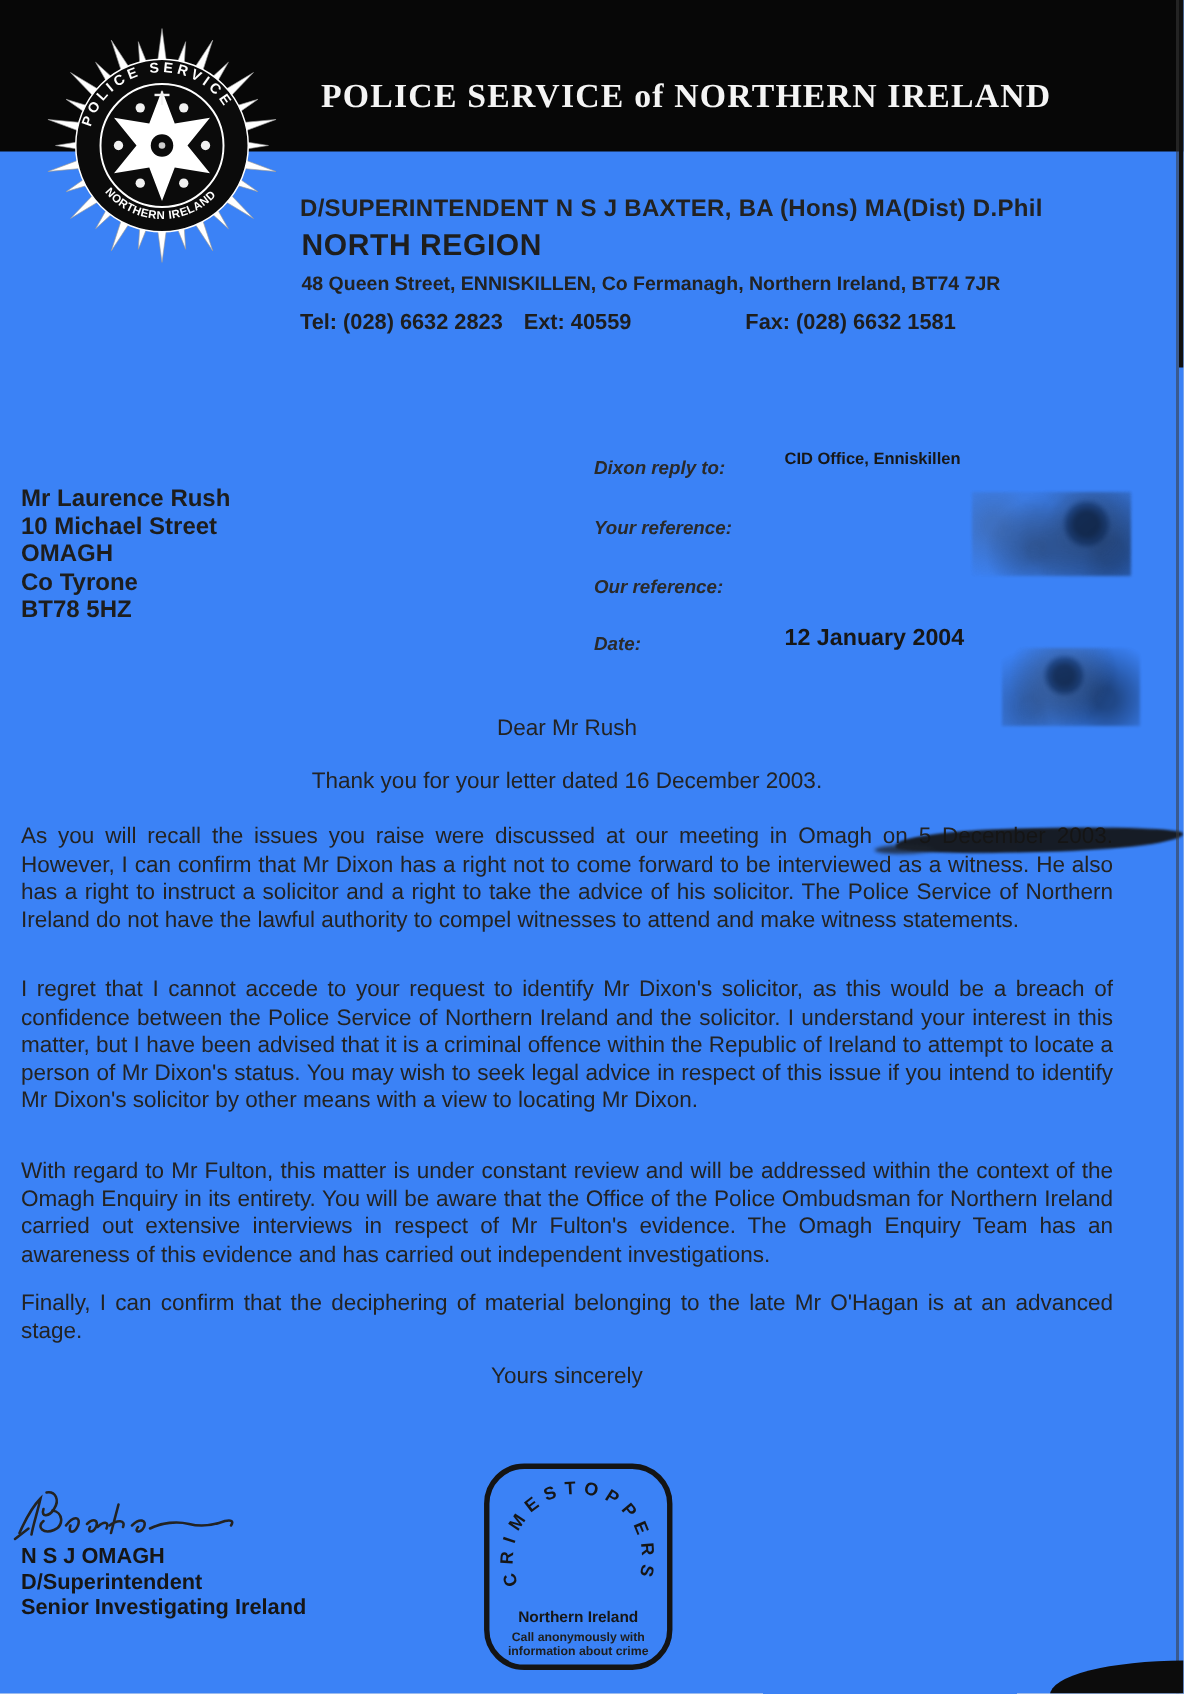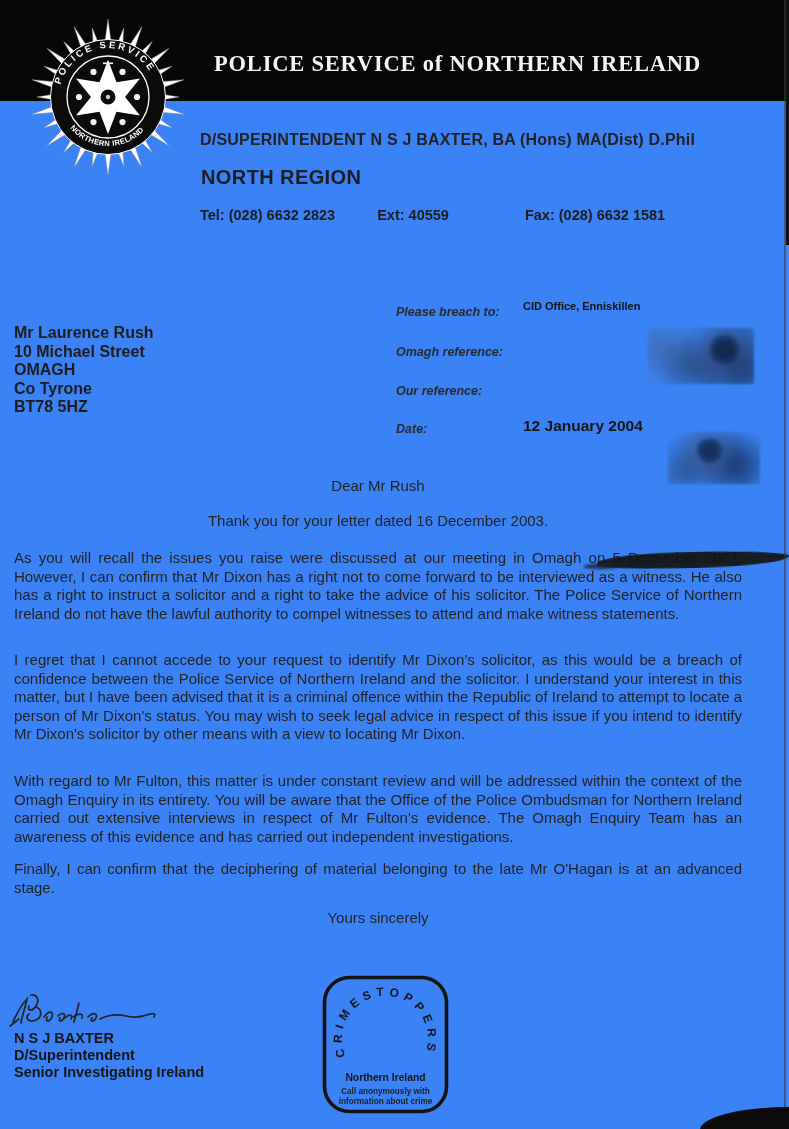--- a/index.html
+++ b/index.html
@@ -15,24 +15,24 @@
   .abs{position:absolute;}
   
   .band{left:0;top:6;width:789px;height:101px;background:#070707;}
   .org-title{
     left:214px;top:51px;
     font-family:"Liberation Serif", serif;
     font-weight:bold;font-size:22.5px;letter-spacing:0.8px;
     color:#f4f4f4;
   }
   .officer-line{left:200px;top:131px;font-size:16px;font-weight:bold;letter-spacing:.2px;color:#222;}
-  .region{left:201px;top:166px;font-size:20px;font-weight:bold;letter-spacing:.4px;color:#1e1e1e;}
+  .region{left:201px;top:153px;font-size:20px;font-weight:bold;letter-spacing:.4px;color:#1e1e1e;}
   .street{left:201px;top:181px;font-size:13px;font-weight:bold;color:#222;}
   .tel-line{left:200px;top:207px;font-size:14.5px;font-weight:bold;color:#1e1e1e;}
-  .tel-line .seg-ext{margin-left:42px;}
+  .tel-line .seg-ext{margin-left:14px;}
   .tel-line .seg-fax{margin-left:76px;margin-top:15px;}
   
   .ref-label{font-size:12.5px;font-style:italic;font-weight:600;color:#2a2a2a;}
   .ref-value{font-size:11px;font-weight:bold;color:#171717;}
   
   .recipient{left:14px;top:324px;font-size:16px;font-weight:bold;line-height:18.5px;color:#1d1d1d;}
   
   .body-text{left:14px;width:728px;font-size:15px;line-height:18.6px;color:#232323;text-align:center;}
   .just{text-align:justify;}
   .body-text p{margin:0;}
@@ -135,27 +135,28 @@
       <circle cx="70.5" cy="110.1" r="3.1"></circle>
       <circle cx="56" cy="85" r="3.1"></circle>
       <circle cx="70.5" cy="59.9" r="3.1"></circle>
       <rect x="84.2" y="49" width="1.6" height="9"></rect>
       <rect x="80" y="50.5" width="10" height="1.6"></rect>
     </g>
   </svg>
 
   <div class="abs officer-line">D/SUPERINTENDENT  N S J BAXTER, BA (Hons) MA(Dist) D.Phil</div>
   <div class="abs region">NORTH REGION</div>
+  <div class="abs street">48 Queen Street, ENNISKILLEN, Co Fermanagh, Northern Ireland, BT74 7JR</div>
   <div class="abs tel-line">
     <span>Tel: (028) 6632 2823</span><span class="seg-ext">Ext:  40559</span><span class="seg-fax">Fax: (028) 6632 1581</span>
   </div>
 
-  <div class="abs ref-label" style="left:396px;top:305px">Please breach to:</div>
+  <div class="abs ref-label" style="left:396px;top:305px">Dixon reply to:</div>
   <div class="abs ref-value" style="left:523px;top:300px">CID Office, Enniskillen</div>
-  <div class="abs ref-label" style="left:396px;top:345px">Omagh reference:</div>
+  <div class="abs ref-label" style="left:396px;top:345px">Your reference:</div>
   <div class="abs ref-value" style="left:523px;top:341px"></div>
   <div class="abs ref-label" style="left:396px;top:384px">Our reference:</div>
   <div class="abs ref-value" style="left:523px;top:380px"></div>
   <div class="abs ref-label" style="left:396px;top:422px">Date:</div>
   <div class="abs ref-value" style="left:523px;top:417px;font-size:15.5px">12 January 2004</div>
 
   <div class="abs recipient">
     <div>Mr Laurence Rush</div>
     <div>10 Michael Street</div>
     <div>OMAGH</div>
@@ -188,21 +189,21 @@
       <path d="M23,9 C29,8 32,14 28,20 C25,25 19,26 21,20"></path>
       <path d="M27,21 C34,22 35,31 28,34 C21,37 16,32 21,28"></path>
       <path d="M36,31 C41,24 46,25 44,31 C42,36 37,37 39,31"></path>
       <path d="M50,30 C54,26 58,27 56,32 C54,36 50,36 52,32 M57,32 C61,28 65,28 63,33"></path>
       <path d="M71,17 L66,36 M65,31 C70,27 76,27 74,32"></path>
       <path d="M80,31 C85,26 90,27 88,32 C86,36 81,36 84,32"></path>
       <path d="M92,33 C100,29 110,28 118,30 C126,32 134,31 142,28 C146,27 148,28 146,31"></path>
     </g>
   </svg>
   <div class="abs signatory">
-    <div>N S J BAXTER</div>
+    <div>N S J OMAGH</div>
     <div>D/Superintendent</div>
     <div>Senior Investigating Ireland</div>
   </div>
 
   <svg class="abs stamp" width="127" height="140" viewBox="0 0 127 140">
     <rect x="2.5" y="2.5" width="122" height="134" rx="25" fill="none" stroke="#141414" stroke-width="3.6"></rect>
     <defs>
       <path id="cs-arc" d="M25,84 A43,43 0 1 1 101,84" fill="none"></path>
     </defs>
     <text font-family="Liberation Sans, sans-serif" font-size="12" font-weight="bold" fill="#161616" letter-spacing="5">

